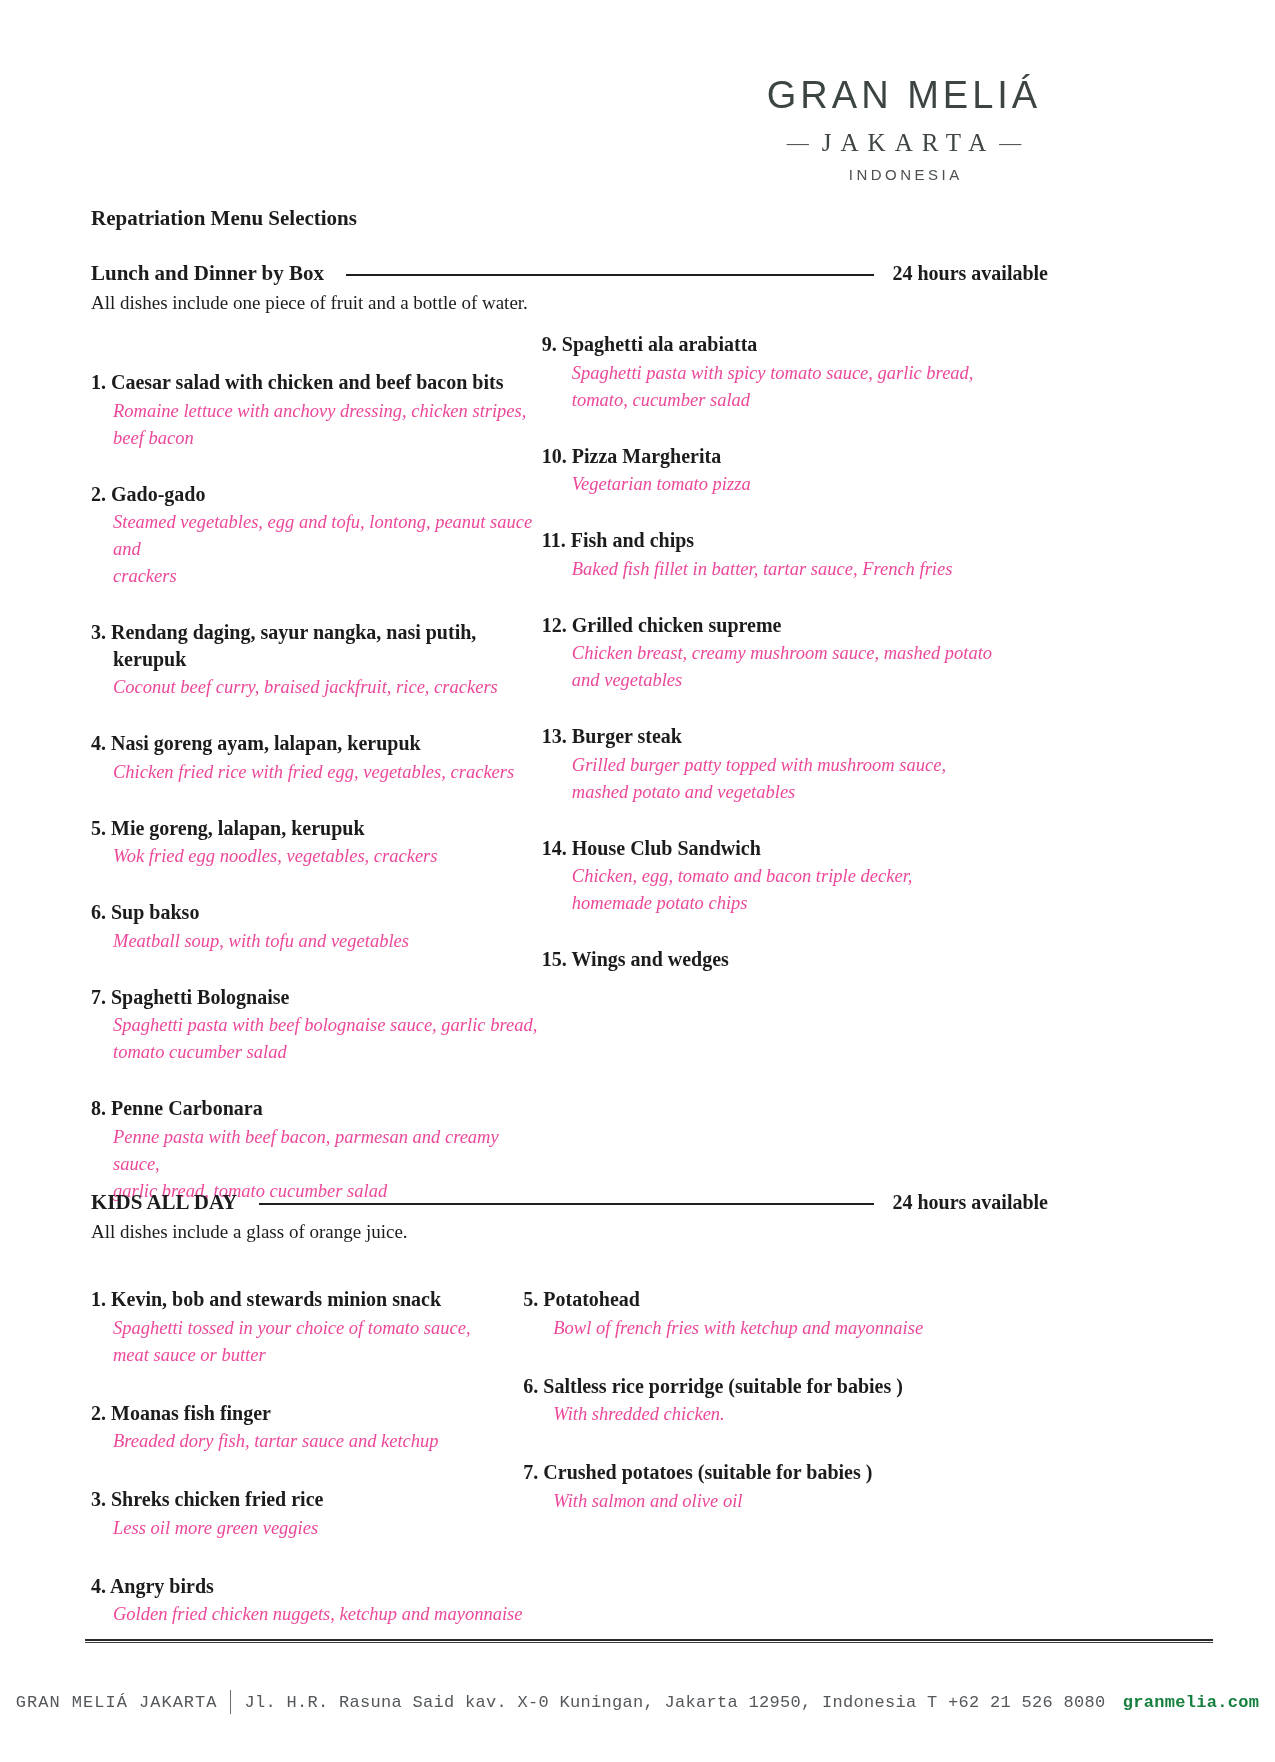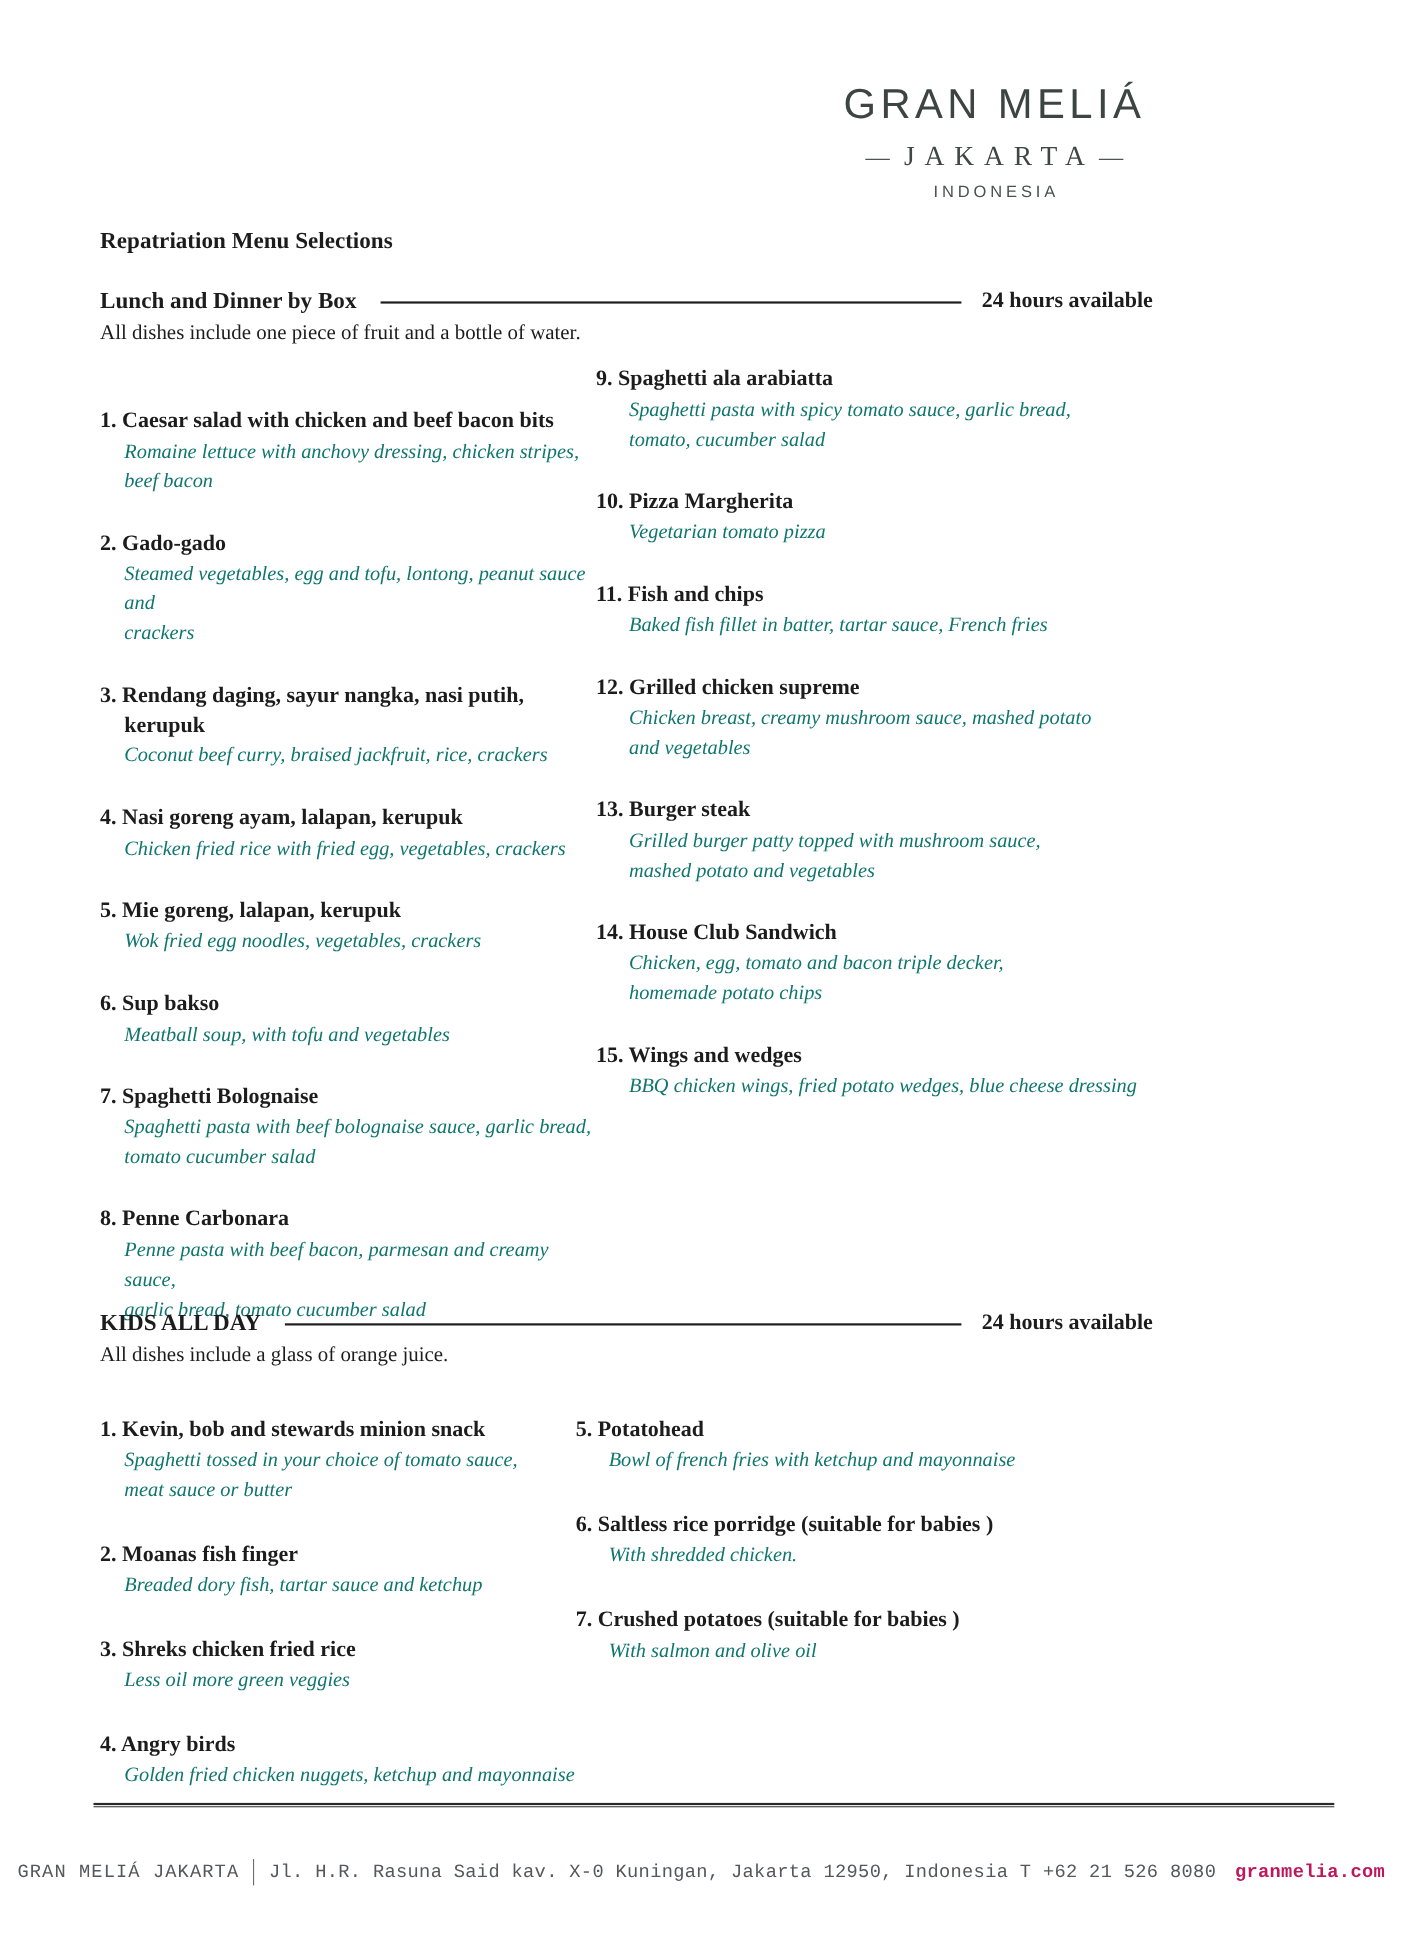--- a/index.html
+++ b/index.html
@@ -42,39 +42,39 @@
   #section-kids  .col-a { width:482px; padding-top:43px; }
   #section-kids  .col-b { width:585px; padding-top:43px; }
 
   .mi { margin-bottom:29px; }
   #section-kids .mi { margin-bottom:31px; }
   .mi-title { font-size:20px; font-weight:bold; line-height:26.5px; }
   .col-a .mi-title { padding-left:22px; text-indent:-22px; }
   .col-b .mi-title { padding-left:30px; text-indent:-30px; }
   .mi-name, .mi-desc { white-space:pre-line;margin-top:28px; }
   .mi-desc {
-    font-style:italic; font-size:18.5px; line-height:27px; margin-top:2px; color:#0f766e;
+    font-style:italic; font-size:18.5px; line-height:27px; margin-top:2px; color:#ec4899;
   }
   .col-a .mi-desc { padding-left:22px; }
   .col-b .mi-desc { padding-left:30px; }
 
   
   .bottom-rule {
     position:absolute; left:85px; top:1639px; width:1128px; height:1px;
     border-top:2px solid #2b2b2b; border-bottom:1px solid #3f3f3f;
   }
   .footer {
     position:absolute; top:1690px; left:0; width:1275px;
     display:flex; align-items:center; justify-content:center;
     font-family:Liberation Mono, monospace; font-size:17px;
     color:#54585b; letter-spacing:0.3px;
   }
   .footer-hotel { letter-spacing:1px; }
   .footer-sep { width:1px; height:24px; background:#6a6e70; margin:0 13px; }
-  .footer-site { font-weight:bold; margin-left:17px; color:#be185d;text-align:center; }
+  .footer-site { font-weight:bold; margin-left:17px; color:#15803d;text-align:center; }
 </style>
 </head>
 <body>
 
 <div class="brand">
   <div class="brand-name">GRAN MELIÁ</div>
   <div class="brand-city-row">
       <span class="brand-dash">—</span>
       <span class="brand-city">JAKARTA</span>
       <span class="brand-dash">—</span>
@@ -159,21 +159,20 @@
         <div class="mi-desc">Grilled burger patty topped with mushroom sauce,
 mashed potato and vegetables</div>
       </div>
       <div class="mi">
         <div class="mi-title"><span class="num">14.</span> <span class="mi-name">House Club Sandwich</span></div>
         <div class="mi-desc">Chicken, egg, tomato and bacon triple decker,
 homemade potato chips</div>
       </div>
       <div class="mi">
         <div class="mi-title"><span class="num">15.</span> <span class="mi-name">Wings and wedges</span></div>
-        <div class="mi-desc">BBQ chicken wings, fried potato wedges, blue cheese dressing</div>
       </div>
 
     </div>
   </div>
 </div>
 
 <div class="section" id="section-kids">
   <div class="sec-head">
     <span class="sec-title">KIDS ALL DAY</span>
     <span class="sec-rule"></span>

